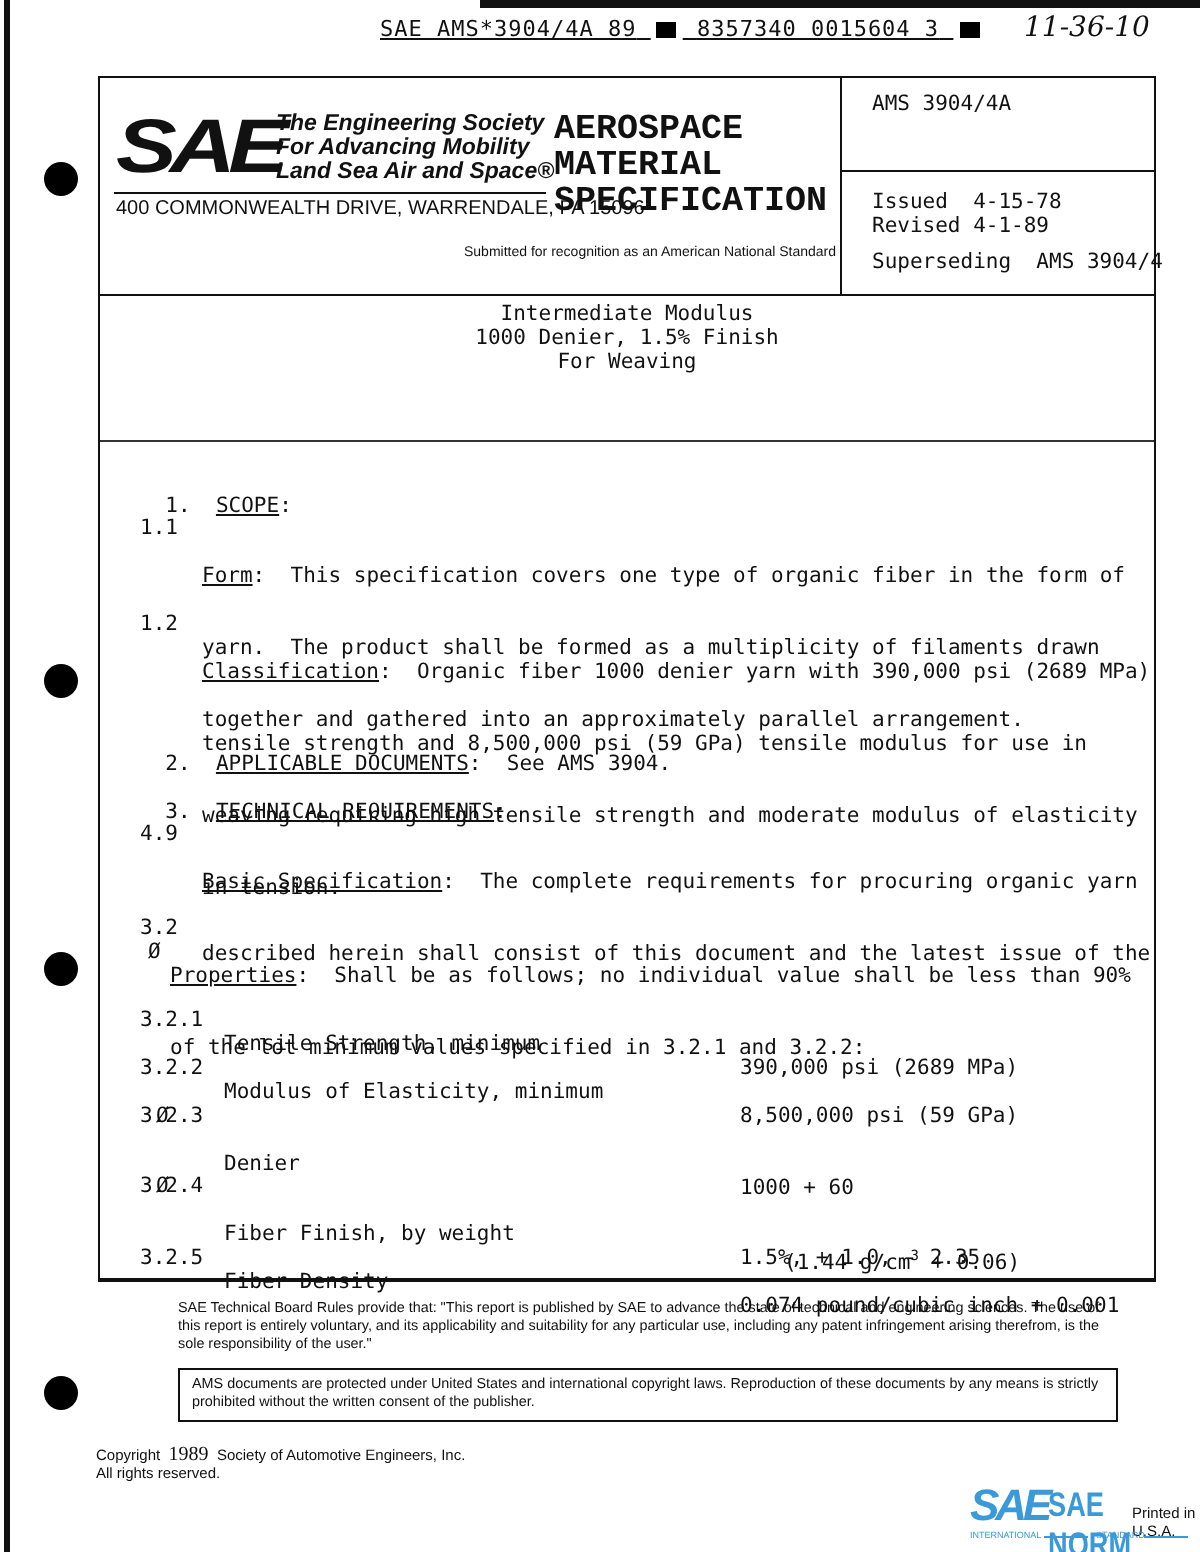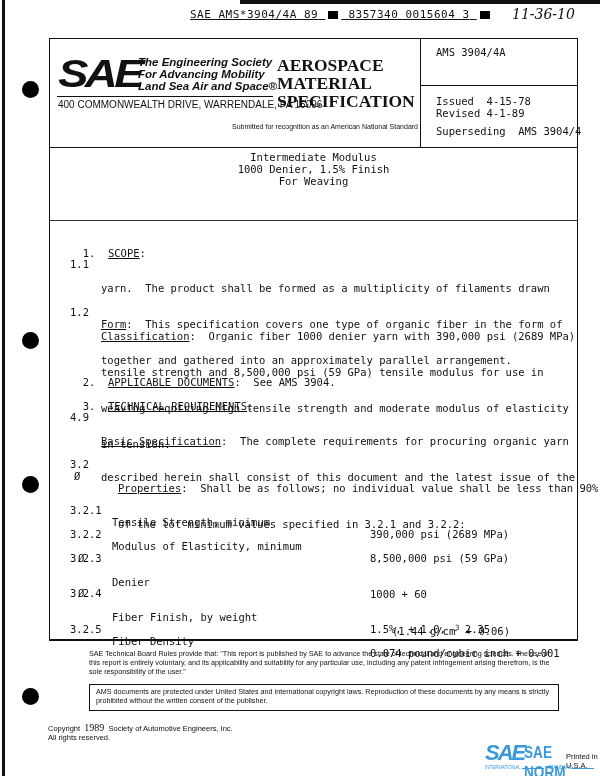--- a/index.html
+++ b/index.html
@@ -22,21 +22,21 @@
   .handwrite { left: 512px; top: 6px; font-family: "DejaVu Serif", serif; font-style: italic; font-size: 14px; }
 
   
   .hdr { left: 49px; top: 38px; width: 372px; height: 110px; border: 1.5px solid #111; box-sizing: border-box; }
   .hdr-right-top { left: 420px; top: 38px; width: 158px; height: 48px; border: 1.5px solid #111; box-sizing: border-box; }
   .hdr-right-bot { left: 420px; top: 85px; width: 158px; height: 63px; border: 1.5px solid #111; border-top: 1.5px solid #111; box-sizing: border-box; }
   .sae-logo { left: 58px; top: 55px; font-family: "Liberation Sans", sans-serif; font-weight: 900; font-style: italic; font-size: 38px; letter-spacing: -3px; line-height: 38px; transform: scaleX(1.2); transform-origin: left; }
   .society { left: 138px; top: 56px; font-family: "Liberation Sans", sans-serif; font-style: italic; font-weight: bold; font-size: 11.5px; line-height: 12px; }
   .addr-rule { left: 57px; top: 96px; width: 216px; height: 1px; background:#111; }
   .addr { left: 58px; top: 99px; font-family: "Liberation Sans", sans-serif; font-size: 10px; white-space: nowrap; }
-  .ams-title { left: 277px; top: 56px; font-family: Liberation Serif, serif; font-weight: bold; font-size: 17.5px; line-height: 18px; }
+  .ams-title { left: 277px; top: 56px; font-family: Liberation Mono, monospace; font-weight: bold; font-size: 17.5px; line-height: 18px; }
   .submitted { left: 232px; top: 123px; font-family: "Liberation Sans", sans-serif; font-size: 7px; white-space: nowrap; }
   .docno { left: 436px; top: 46px; font-size: 10.5px; }
   .issued { left: 436px; top: 95px; font-size: 10.5px; line-height: 12px; }
   .superseding { left: 436px; top: 125px; font-size: 10.5px; }
 
   
   .title-box { left: 49px; top: 147px; width: 529px; height: 74px; border-left: 1.5px solid #111; border-right: 1.5px solid #111; border-bottom: 1px solid #333; box-sizing: border-box; }
   .title-lines { left: 49px; top: 151px; width: 529px; text-align: center; font-size: 10.5px; line-height: 12px; }
 
   
@@ -109,22 +109,22 @@
 </div>
 
 <div class="abs body-box"></div>
 
 <div class="abs t" style="left:70px;top:235px">
   <span>1.</span>  <span class="u">SCOPE</span><span>:</span>
 </div>
 
 <div class="abs t" style="left:70px;top:258px">1.1</div>
 <div class="abs t" style="left:101px;top:258px">
+  <div><span class="u">Form</span><span>:  This specification covers one type of organic fiber in the form of</span></div>
   <div>yarn.  The product shall be formed as a multiplicity of filaments drawn</div>
-  <div><span class="u">Form</span><span>:  This specification covers one type of organic fiber in the form of</span></div>
   <div>together and gathered into an approximately parallel arrangement.</div>
 </div>
 
 <div class="abs t" style="left:70px;top:306px">1.2</div>
 <div class="abs t" style="left:101px;top:306px">
   <div><span class="u">Classification</span><span>:  Organic fiber 1000 denier yarn with 390,000 psi (2689 MPa)</span></div>
   <div>tensile strength and 8,500,000 psi (59 GPa) tensile modulus for use in</div>
   <div>weaving requiring high tensile strength and moderate modulus of elasticity</div>
   <div>in tension.</div>
 </div>
@@ -138,21 +138,21 @@
 </div>
 
 <div class="abs t" style="left:70px;top:411px">4.9</div>
 <div class="abs t" style="left:101px;top:411px">
   <div><span class="u">Basic Specification</span><span>:  The complete requirements for procuring organic yarn</span></div>
   <div>described herein shall consist of this document and the latest issue of the</div>
 </div>
 
 <div class="abs t" style="left:70px;top:458px">3.2</div>
 <div class="abs t" style="left:74px;top:470px">Ø</div>
-<div class="abs t" style="left:118px;top:458px">
+<div class="abs t" style="left:85px;top:458px">
   <div><span class="u">Properties</span><span>:  Shall be as follows; no individual value shall be less than 90%</span></div>
   <div>of the lot minimum values specified in 3.2.1 and 3.2.2:</div>
 </div>
 
 <div class="abs t" style="left:70px;top:492px">
   <span class="num" style="left:0">3.2.1</span>
   <span class="num" style="left:42px">Tensile Strength, minimum</span>
   <span class="num" style="left:300px">390,000 psi (2689 MPa)</span>
 </div>
 <div class="abs t" style="left:70px;top:516px">

